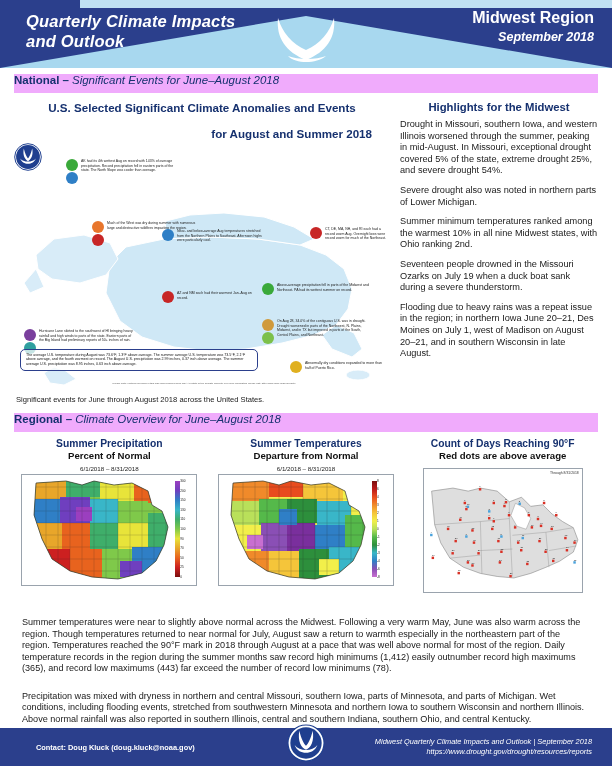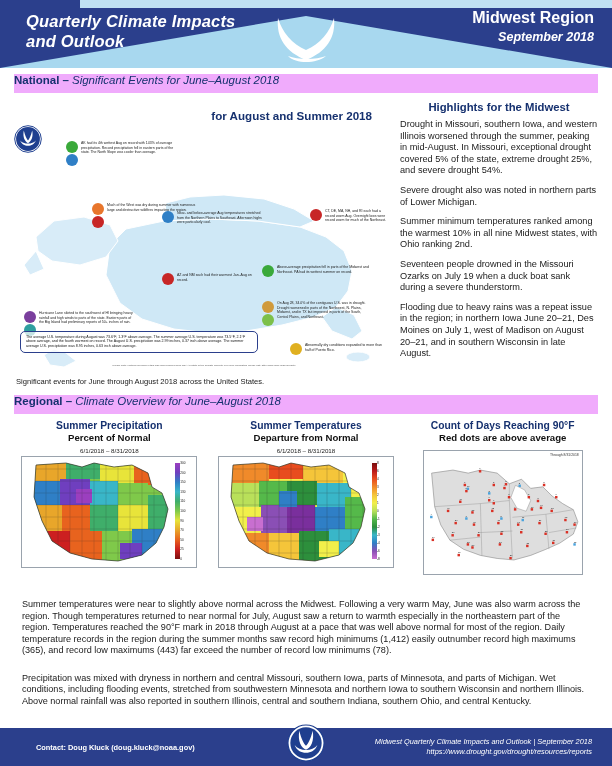--- a/index.html
+++ b/index.html
@@ -132,20 +132,21 @@
 
 <div class="secbar">
   <span class="b">National –</span>
   <span class="i">Significant Events for June–August 2018</span>
 </div>
 
 <div class="national">
 
   <div class="natmap">
     <h2>
+      <span>U.S. Selected Significant Climate Anomalies and Events</span>
       <span class="l2">for August and Summer 2018</span>
     </h2>
 
     <div class="usmapbox">
       <svg width="376" height="248" viewBox="0 0 376 248">
 
         <path d="M92,150 L96,120 L112,104 L150,96 L196,94 L244,96 L286,102 L312,112 L330,126 L338,146
                  L334,166 L322,182 L300,192 L268,200 L232,206 L196,208 L160,204 L128,194 L106,178 Z" fill="#cfe8f6" stroke="#ffffff" stroke-width="1"></path>
         <path d="M150,96 L152,78 L176,72 L210,70 L250,74 L280,84 L300,96 L286,102 L244,96 L196,94 Z" fill="#cfe8f6" stroke="#ffffff" stroke-width="1"></path>
         <path d="M322,182 L340,190 L348,206 L338,214 L318,206 L308,192 Z" fill="#cfe8f6" stroke="#ffffff" stroke-width="1"></path>

